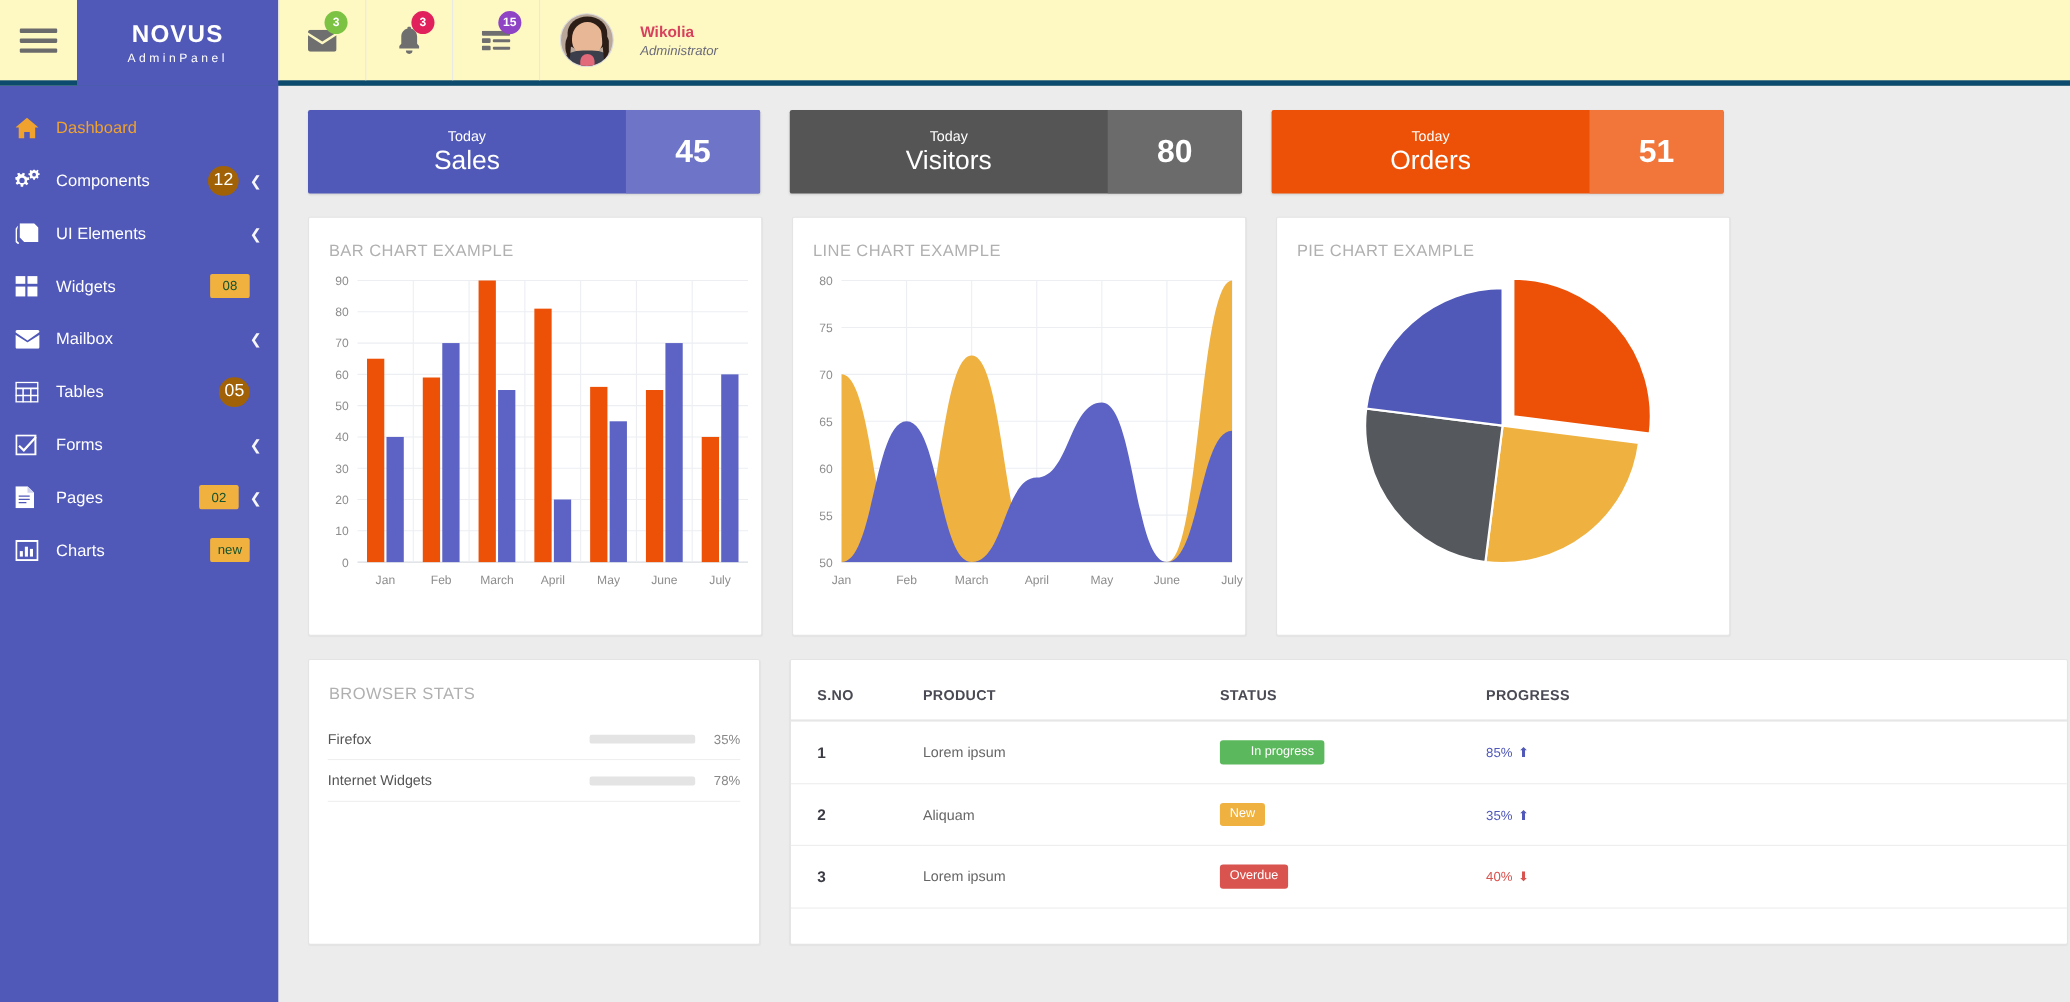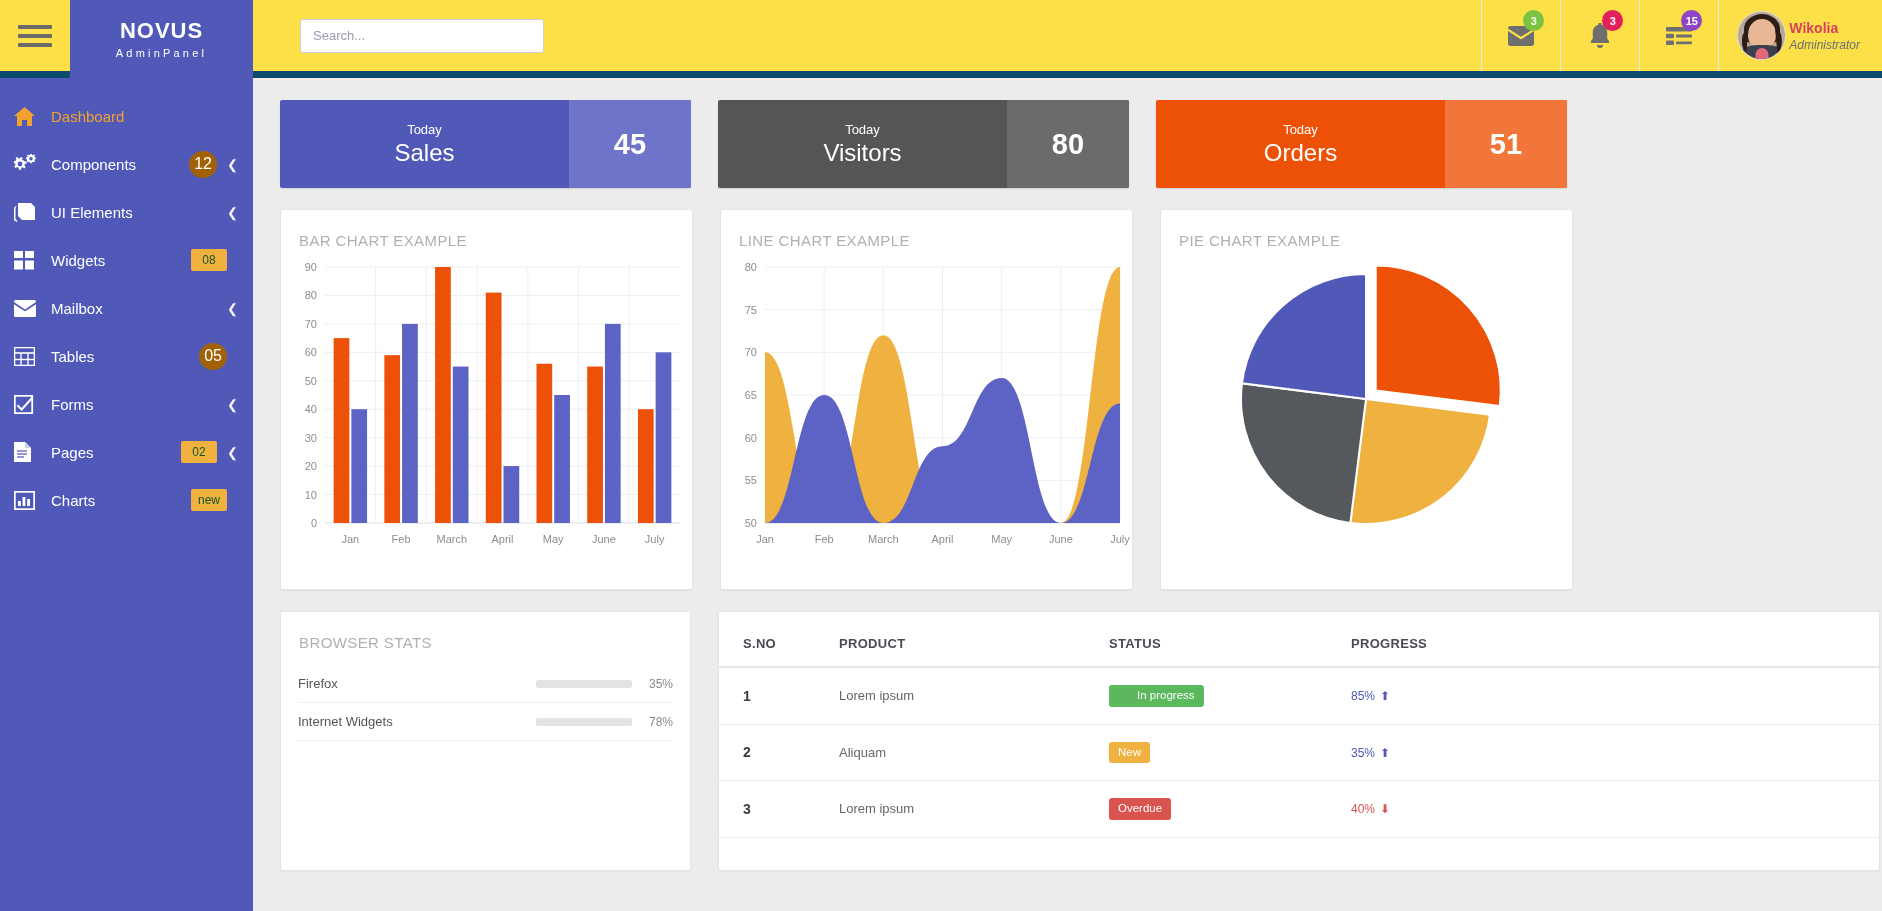--- a/index.html
+++ b/index.html
@@ -8,21 +8,21 @@
     font-family:"Liberation Sans", sans-serif;
     background:#ececec;
     color:#4b4b4b;
     -webkit-font-smoothing:antialiased;
   }
   .app { position:relative; width:1882px; height:911px; }
 
   
   .header {
     position:absolute; top:0; left:0; width:1882px; height:78px;
-    background:#fde047; border-bottom:7px solid #0c4a6e;
+    background:#fef9c3; border-bottom:5px solid #0c4a6e;
     display:flex; align-items:stretch; z-index:20;
   }
   .burger-box {
     width:70px; display:flex; align-items:center; justify-content:center;
     cursor:pointer; flex:0 0 70px;
   }
   .burger { width:34px; }
   .burger i { display:block; height:4px; background:#6b6b6b; margin:5px 0; border-radius:1px; }
   .brand {
     flex:0 0 183px; background:#5058b8; color:#fff;
@@ -44,21 +44,21 @@
     display:flex; align-items:center; justify-content:center; position:relative; cursor:pointer;
   }
   .hicon { color:#6f6f6f; display:flex; align-items:center; justify-content:center; }
   .badge-dot {
     position:absolute; top:10px; right:16px; min-width:21px; height:21px;
     border-radius:50%; color:#fff; font-size:11px; font-weight:bold;
     display:flex; align-items:center; justify-content:center; padding:0 4px;
   }
   .user-cell {
     border-left:1px solid #e8e8e8; padding:0 22px 0 18px;
-    display:flex; align-items:center; gap:3px; cursor:pointer;
+    display:flex; align-items:center; gap:24px; cursor:pointer;
   }
   .avatar {
     width:49px; height:49px; border-radius:50%; overflow:hidden;
     background:#b9a79a; position:relative; flex:0 0 49px;
     border:1px solid #ddd;
   }
   .avatar .face { position:absolute; left:50%; top:7px; transform:translateX(-50%);
     width:28px; height:30px; border-radius:50% 50% 45% 45%; background:#e8b795; }
   .avatar .hair { position:absolute; left:50%; top:2px; transform:translateX(-50%);
     width:36px; height:30px; border-radius:50% 50% 30% 30%; background:#2c1d17; }
@@ -95,21 +95,21 @@
     background:#f0b13e; color:#14532d; font-size:12px;
     display:flex; align-items:center; justify-content:center; margin-right:10px; padding:0 7px;
   }
   .nav-chev { font-size:13px; color:#ffffff; opacity:.95; width:10px; text-align:right; }
 
   
   .main { position:absolute; top:78px; left:253px; width:1629px; height:833px; overflow:hidden; }
 
   .row-cards { display:flex; gap:27px; padding:22px 0 0 27px; }
   .stat-card {
-    flex:0 0 411px; height:88px; display:flex; border-radius:2px; overflow:hidden;
+    flex:0 0 411px; height:76px; display:flex; border-radius:2px; overflow:hidden;
     box-shadow:0 1px 2px rgba(0,0,0,.10); color:#fff;
   }
   .stat-left { flex:1; display:flex; flex-direction:column; align-items:center; justify-content:center; }
   .stat-today { font-size:13px; margin-bottom:2px; }
   .stat-title { font-size:24px; }
   .stat-right { flex:0 0 122px; display:flex; align-items:center; justify-content:center;
     font-size:29px; font-weight:bold; }
 
   .row-charts { display:flex; gap:27px; padding:21px 0 0 27px; }
   .panel {
@@ -171,23 +171,20 @@
     <div class="burger-box">
       <div class="burger">
           <i></i>
           <i></i>
           <i></i>
         </div>
     </div>
     <div class="brand">
       <div class="brand-title">NOVUS</div>
       <div class="brand-sub">AdminPanel</div>
-    </div>
-    <div class="header-mid">
-      <input class="search-input" type="text" placeholder="Search..." style="">
     </div>
 
     <div class="header-right">
 
       <div class="hicon-cell">
         <span class="hicon">
           <svg width="26" height="20" viewBox="0 0 26 20">
               <path fill="#6f6f6f" d="M0 2.2C0 1 1 0 2.2 0h21.6C25 0 26 1 26 2.2v.3L13 10.8 0 2.5zM0 5.1l12.3 7.8c.4.3 1 .3 1.4 0L26 5.1v12.7c0 1.2-1 2.2-2.2 2.2H2.2C1 20 0 19 0 17.8z"></path>
             </svg>
         </span>

